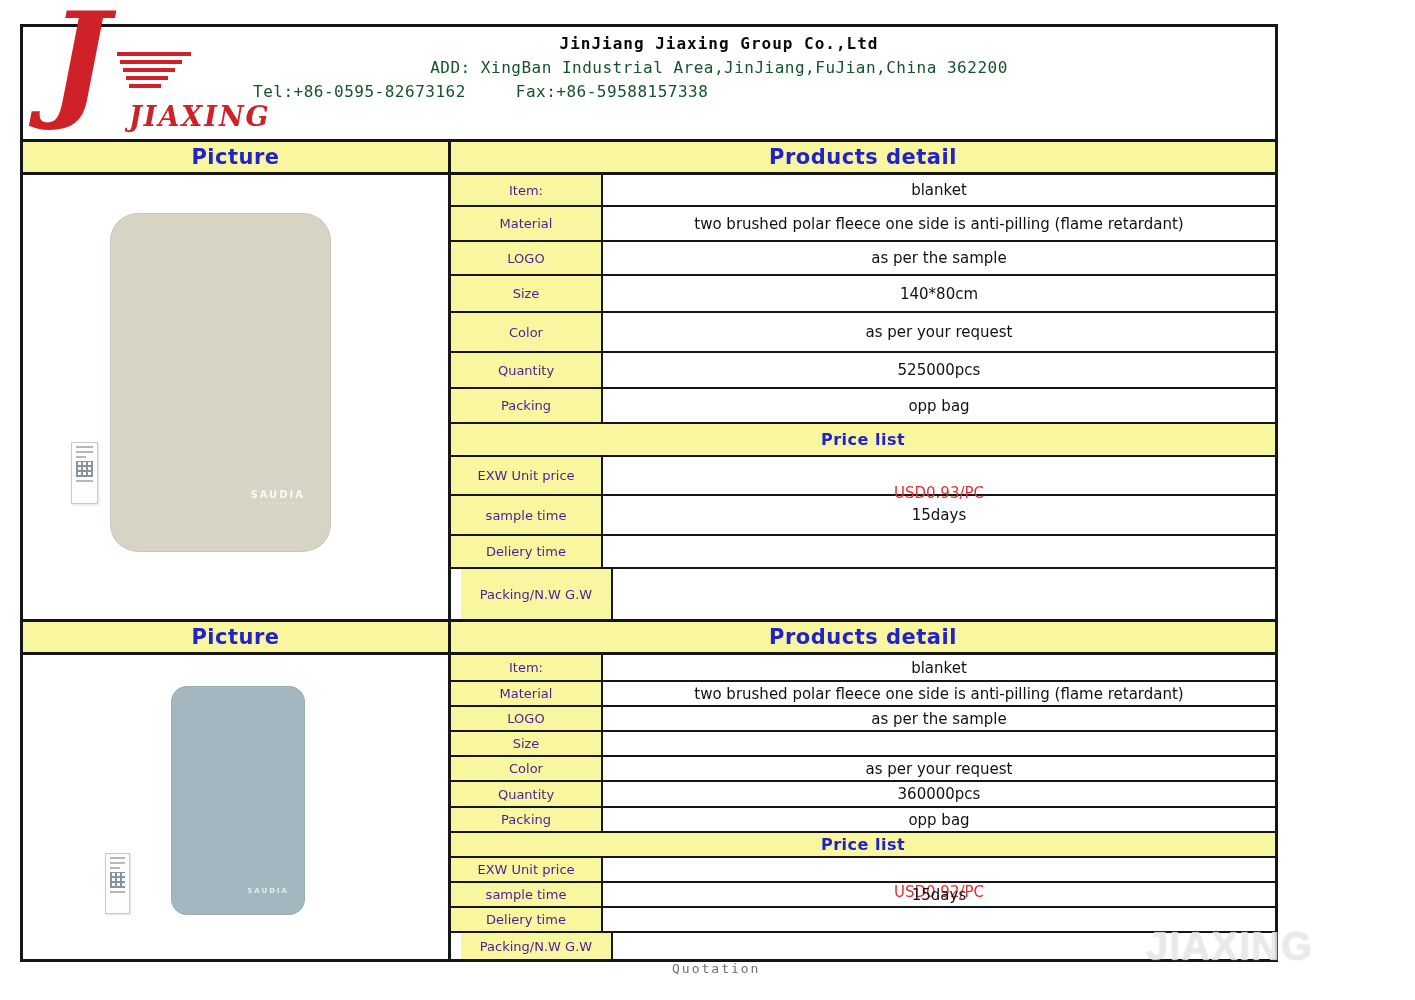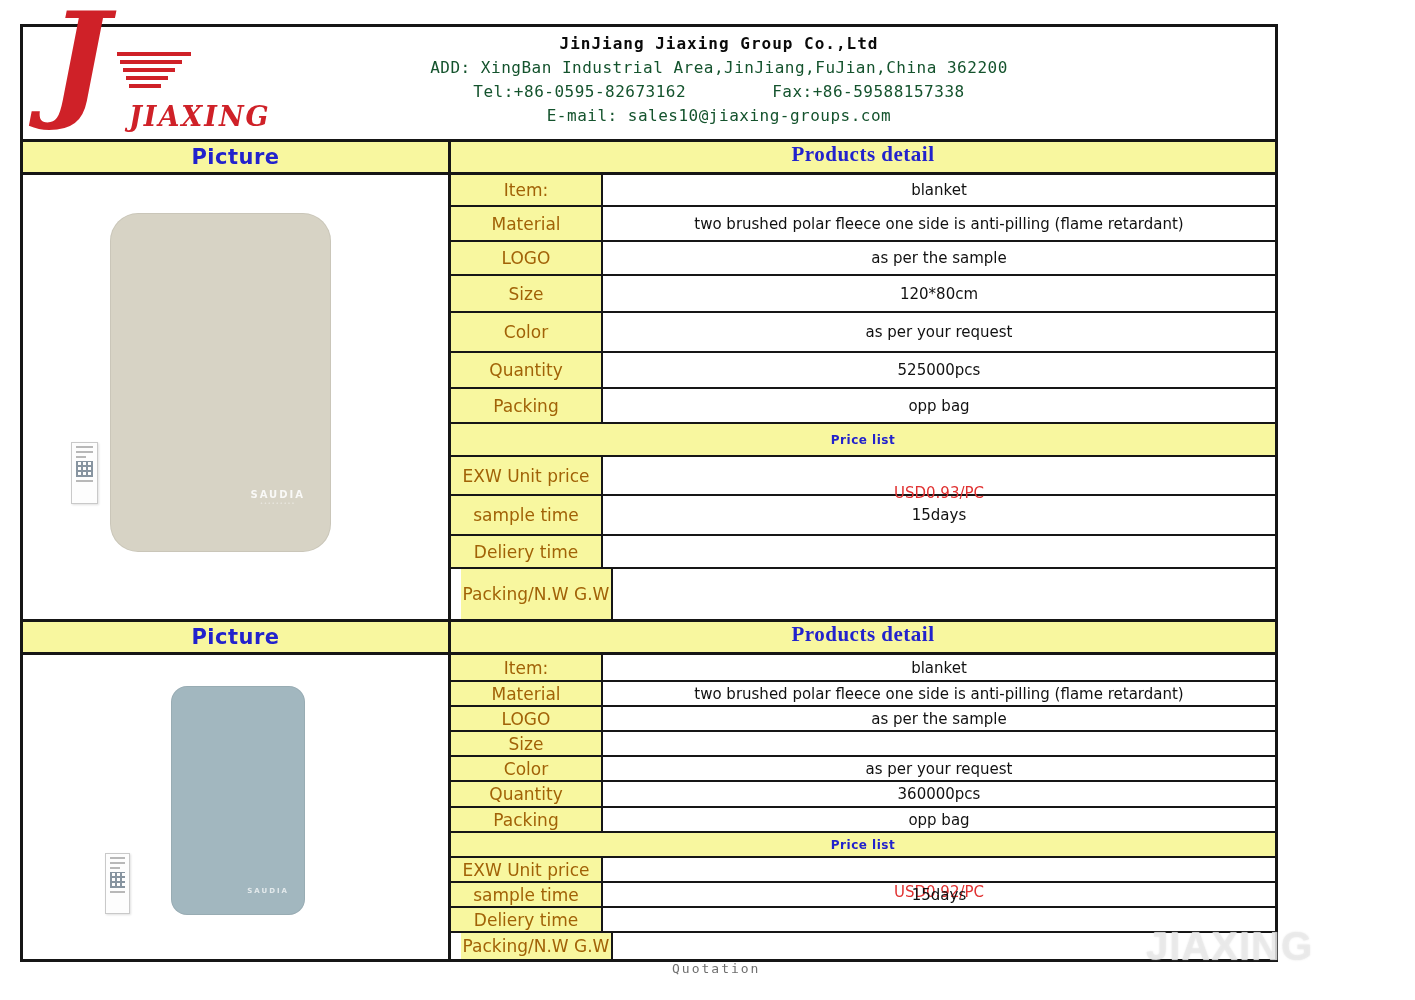--- a/index.html
+++ b/index.html
@@ -21,49 +21,49 @@
   .logo-stripes i:nth-child(3){ width:52px; margin-left:6px; }
   .logo-stripes i:nth-child(4){ width:42px; margin-left:9px; }
   .logo-stripes i:nth-child(5){ width:32px; margin-left:12px; }
   .logo-brand { position:absolute; left:98px; top:93px; font-family:"DejaVu Serif", serif;
                 font-style:italic; font-weight:bold; font-size:27px; color:#cf2128;
                 letter-spacing:2px; }
   .company-info { position:absolute; left:230px; right:90px; top:7px; text-align:center;
                   font-family:"DejaVu Sans Mono", monospace; }
   .company-name { font-size:16px; font-weight:bold; color:#0a0a0a; letter-spacing:1px; }
   .company-line { font-size:16px; color:#14532d; margin-top:5px; letter-spacing:0.5px; }
-  .telfax { display:flex; justify-content:center; gap:86px; }
+  .telfax { display:flex; justify-content:flex-start; gap:50px; }
 
   
   .section { display:flex; flex-direction:column; }
   .sec-1 { height:480px; border-bottom:3px solid #161616; flex:none; }
   .sec-2 { flex:1; }
   .sec-header { height:33px; flex:none; display:flex; border-bottom:3px solid #161616;
                 background:#f8f79f; }
   .pic-head { width:428px; flex:none; border-right:3px solid #161616; display:flex;
               align-items:center; justify-content:center; }
-  .det-head { flex:1; display:flex; justify-content:center;font-family:Liberation Serif, serif; }
+  .det-head { flex:1; display:flex; align-items:center; justify-content:center; }
   .band-title { color:#2222cc; font-weight:bold; font-size:21px; letter-spacing:0.5px; }
 
   .sec-body { flex:1; display:flex; min-height:0; }
   .picture-cell { width:428px; flex:none; border-right:3px solid #161616; position:relative;
                   background:#fff; }
   .detail-rows { flex:1; display:flex; flex-direction:column; min-width:0; }
 
   .drow { display:flex; border-bottom:2px solid #161616; flex:none; }
   .drow.grow { flex:1; border-bottom:none;margin-left:10px; }
   .dlabel { width:152px; flex:none; background:#f8f79f; border-right:2px solid #161616;
-            display:flex; align-items:center; justify-content:center; font-size:17px;
-            color:#a16207; text-align:center; }
+            display:flex; align-items:center; justify-content:center; font-size:13px;
+            color:#4c1d95; text-align:center; }
   .dvalue { flex:1; display:flex; align-items:center; justify-content:center; font-size:15px;
             color:#111; text-align:center; padding:0 24px; }
   .dvalue.red { color:#e03030;margin-top:34px; }
   .price-band { background:#f8f79f; border-bottom:2px solid #161616; display:flex;
                 align-items:center; justify-content:center; flex:none; }
-  .price-band .band-title { font-size:12px; }
+  .price-band .band-title { font-size:16px; }
 
   
   .sec-1 .h-item{height:32px}.sec-1 .h-mat{height:35px}.sec-1 .h-logo{height:34px}
   .sec-1 .h-size{height:37px}.sec-1 .h-color{height:40px}.sec-1 .h-qty{height:36px}
   .sec-1 .h-pack{height:35px}.sec-1 .h-pl{height:33px}.sec-1 .h-exw{height:39px}
   .sec-1 .h-sample{height:40px}.sec-1 .h-del{height:33px}
   
   .sec-2 .h-item{height:27px}.sec-2 .h-mat{height:25px}.sec-2 .h-logo{height:25px}
   .sec-2 .h-size{height:25px}.sec-2 .h-color{height:25px}.sec-2 .h-qty{height:26px}
   .sec-2 .h-pack{height:25px}.sec-2 .h-pl{height:25px}.sec-2 .h-exw{height:25px}
@@ -118,21 +118,20 @@
         </div>
       <div class="logo-brand">JIAXING</div>
     </div>
     <div class="company-info">
       <div class="company-name">JinJiang Jiaxing Group Co.,Ltd</div>
       <div class="company-line">ADD: XingBan Industrial Area,JinJiang,FuJian,China 362200</div>
       <div class="company-line telfax">
         <span>Tel:+86-0595-82673162</span>
         <span>Fax:+86-59588157338</span>
       </div>
-      <div class="company-line">E-mail: sales10@jiaxing-groups.com</div>
     </div>
   </div>
 
   <div class="section sec-1">
     <div class="sec-header">
       <div class="pic-head">
         <span class="band-title">Picture</span>
       </div>
       <div class="det-head">
         <span class="band-title">Products detail</span>
@@ -161,21 +160,21 @@
         <div class="drow h-mat">
           <div class="dlabel">Material</div>
           <div class="dvalue">two brushed polar fleece one side is anti-pilling (flame retardant)</div>
         </div>
         <div class="drow h-logo">
           <div class="dlabel">LOGO</div>
           <div class="dvalue">as per the sample</div>
         </div>
         <div class="drow h-size">
           <div class="dlabel">Size</div>
-          <div class="dvalue">120*80cm</div>
+          <div class="dvalue">140*80cm</div>
         </div>
         <div class="drow h-color">
           <div class="dlabel">Color</div>
           <div class="dvalue">as per your request</div>
         </div>
         <div class="drow h-qty">
           <div class="dlabel">Quantity</div>
           <div class="dvalue">525000pcs</div>
         </div>
         <div class="drow h-pack">

